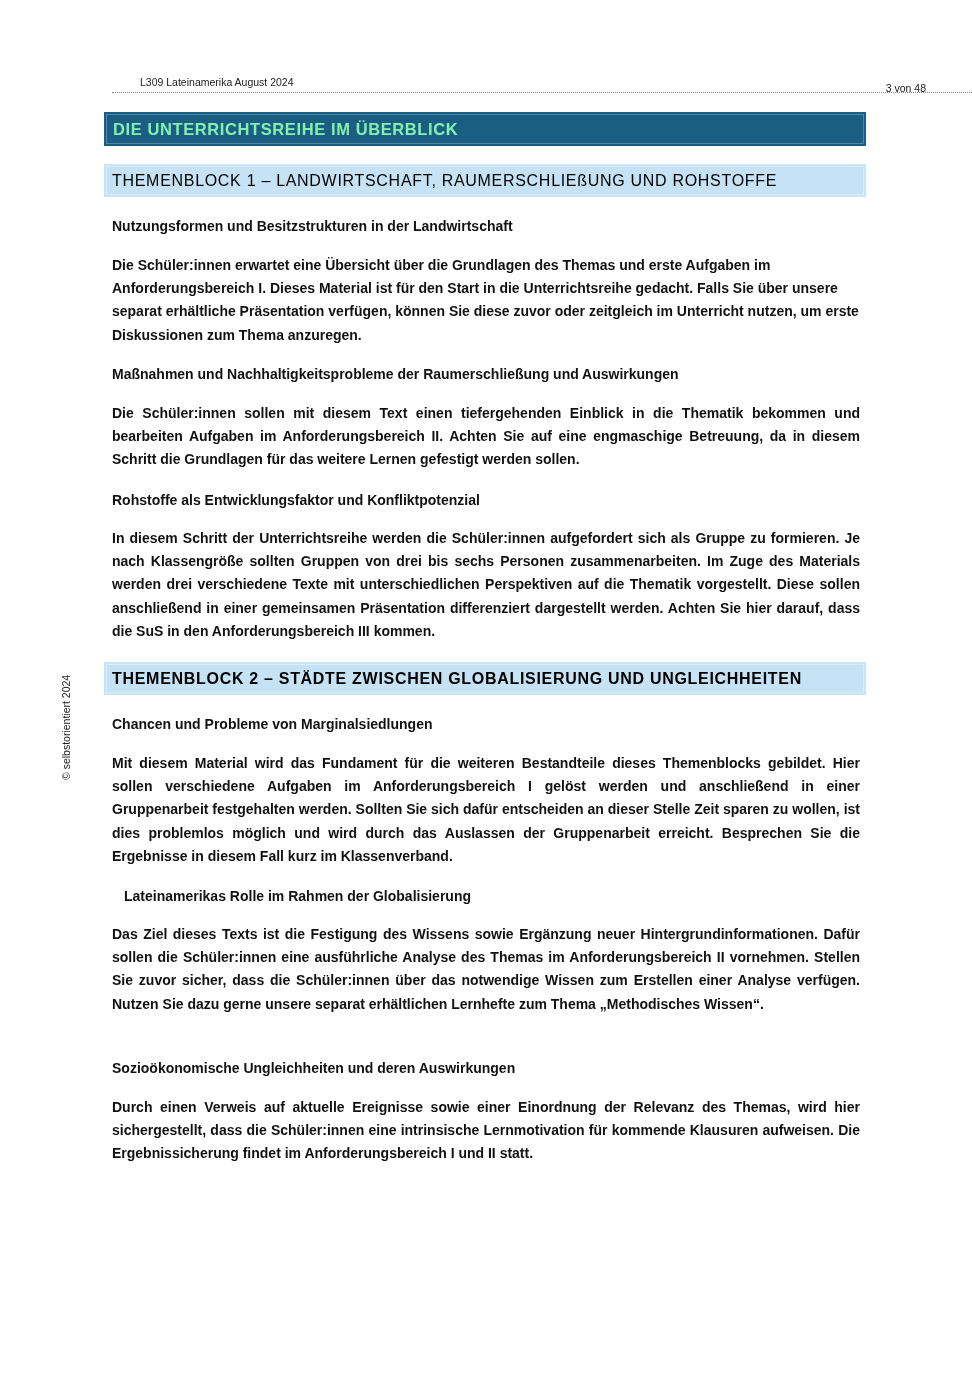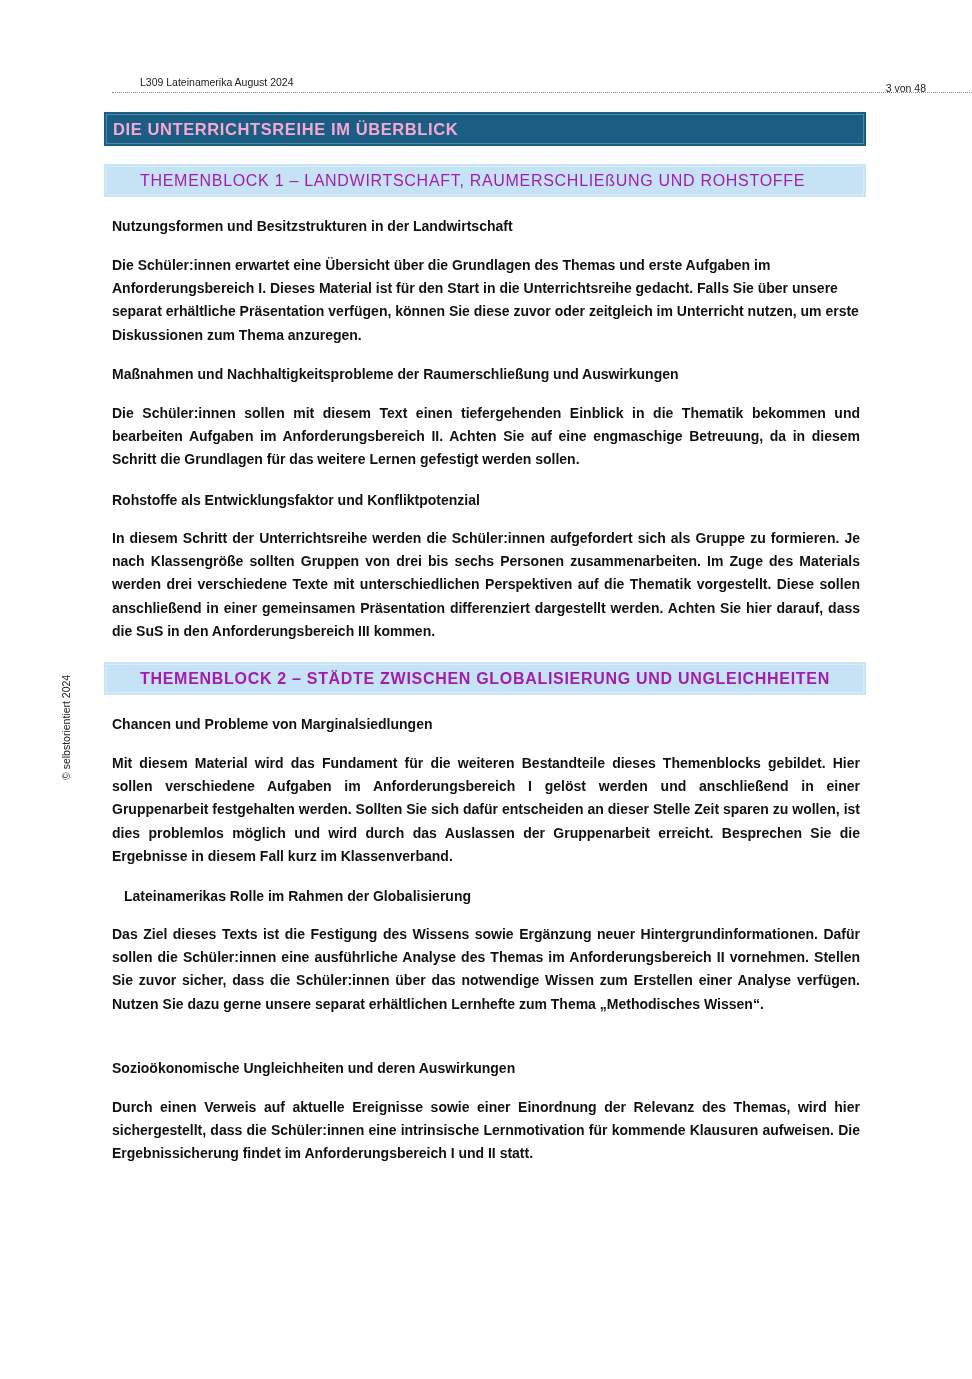--- a/index.html
+++ b/index.html
@@ -6,25 +6,25 @@
     body { width: 972px; height: 1379px; position: relative; overflow: hidden;
            font-family: "Liberation Sans", sans-serif; color: #111; }
     .header { position: absolute; left: 112px; top: 74px; width: 860px; height: 18px;
               border-bottom: 1px dotted #888; font-size: 10.5px; color: #222; }
     .header .left { position: absolute; left: 0; top: 2px; margin-left: 28px; }
     .header .right { position: absolute; right: 46px; top: 8px; }
     .side-copyright { position: absolute; left: 60px; top: 780px; transform-origin: left top;
                       transform: rotate(-90deg); font-size: 10.5px; color: #222; white-space: nowrap; }
     .h1-bar { position: absolute; left: 104px; top: 112px; width: 762px; height: 34px;
               background: #1a5f83; box-shadow: inset 0 0 0 2px #1a5f83, inset 0 0 0 3px #4d88a6; }
-    .h1-bar span { position: absolute; left: 9px; top: 8px; color: #f9a8d4; font-weight: bold;
+    .h1-bar span { position: absolute; left: 9px; top: 8px; color: #86efac; font-weight: bold;
                    font-size: 16.5px; letter-spacing: 0.6px; }
     .h2-bar { position: absolute; left: 104px; width: 762px; height: 33px; background: #c5e3f4;
               box-shadow: inset 0 0 0 2px #c9e5f5, inset 0 0 0 3px #d8edf8; }
-    .h2-bar span { position: absolute; left: 8px; top: 8px; font-size: 16px; letter-spacing: 0.7px; color: #a21caf; margin-left: 28px; }
+    .h2-bar span { position: absolute; left: 8px; top: 8px; font-size: 16px; letter-spacing: 0.7px; color: #000000; }
     .sub { position: absolute; left: 112px; font-weight: bold; font-size: 14px; color: #111; }
     .para { position: absolute; left: 112px; width: 748px; font-size: 14px; line-height: 23.2px;
             color: #111; text-align: justify; font-weight: bold; }
     .para.left { text-align: left; }
   </style>
 </head>
 <body>
 
 <div class="header">
   <span class="left">L309 Lateinamerika August 2024</span>

